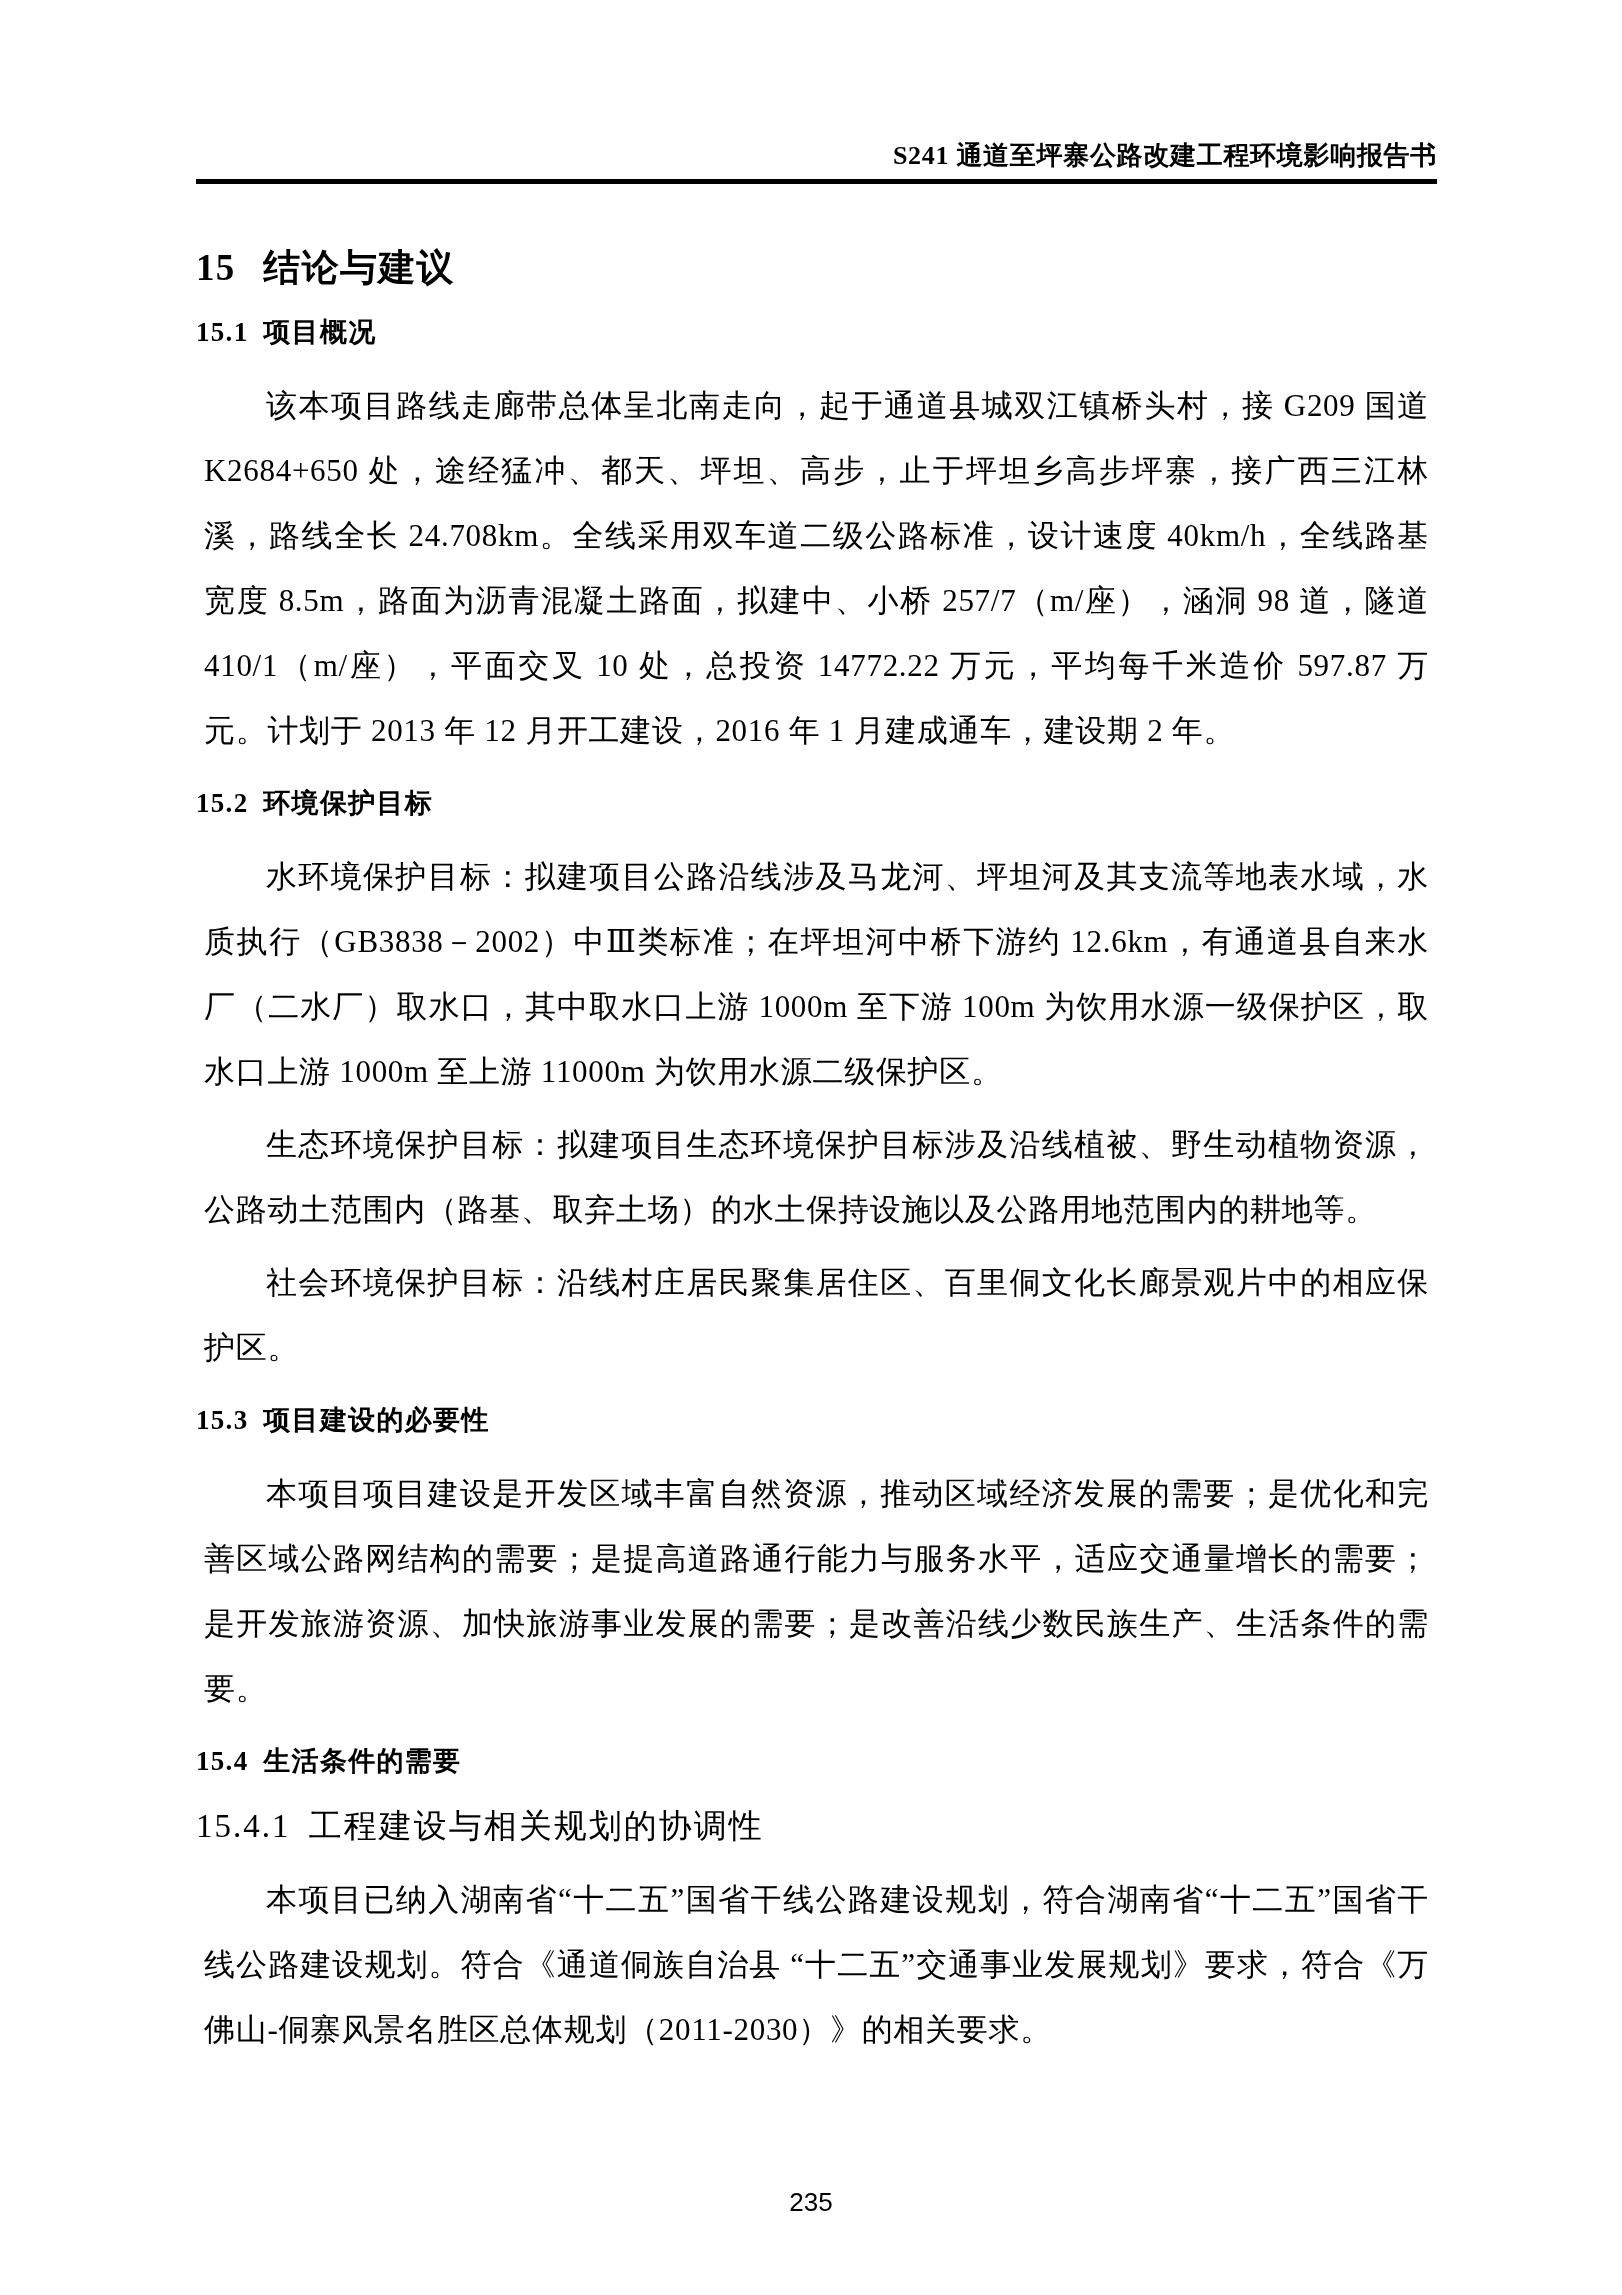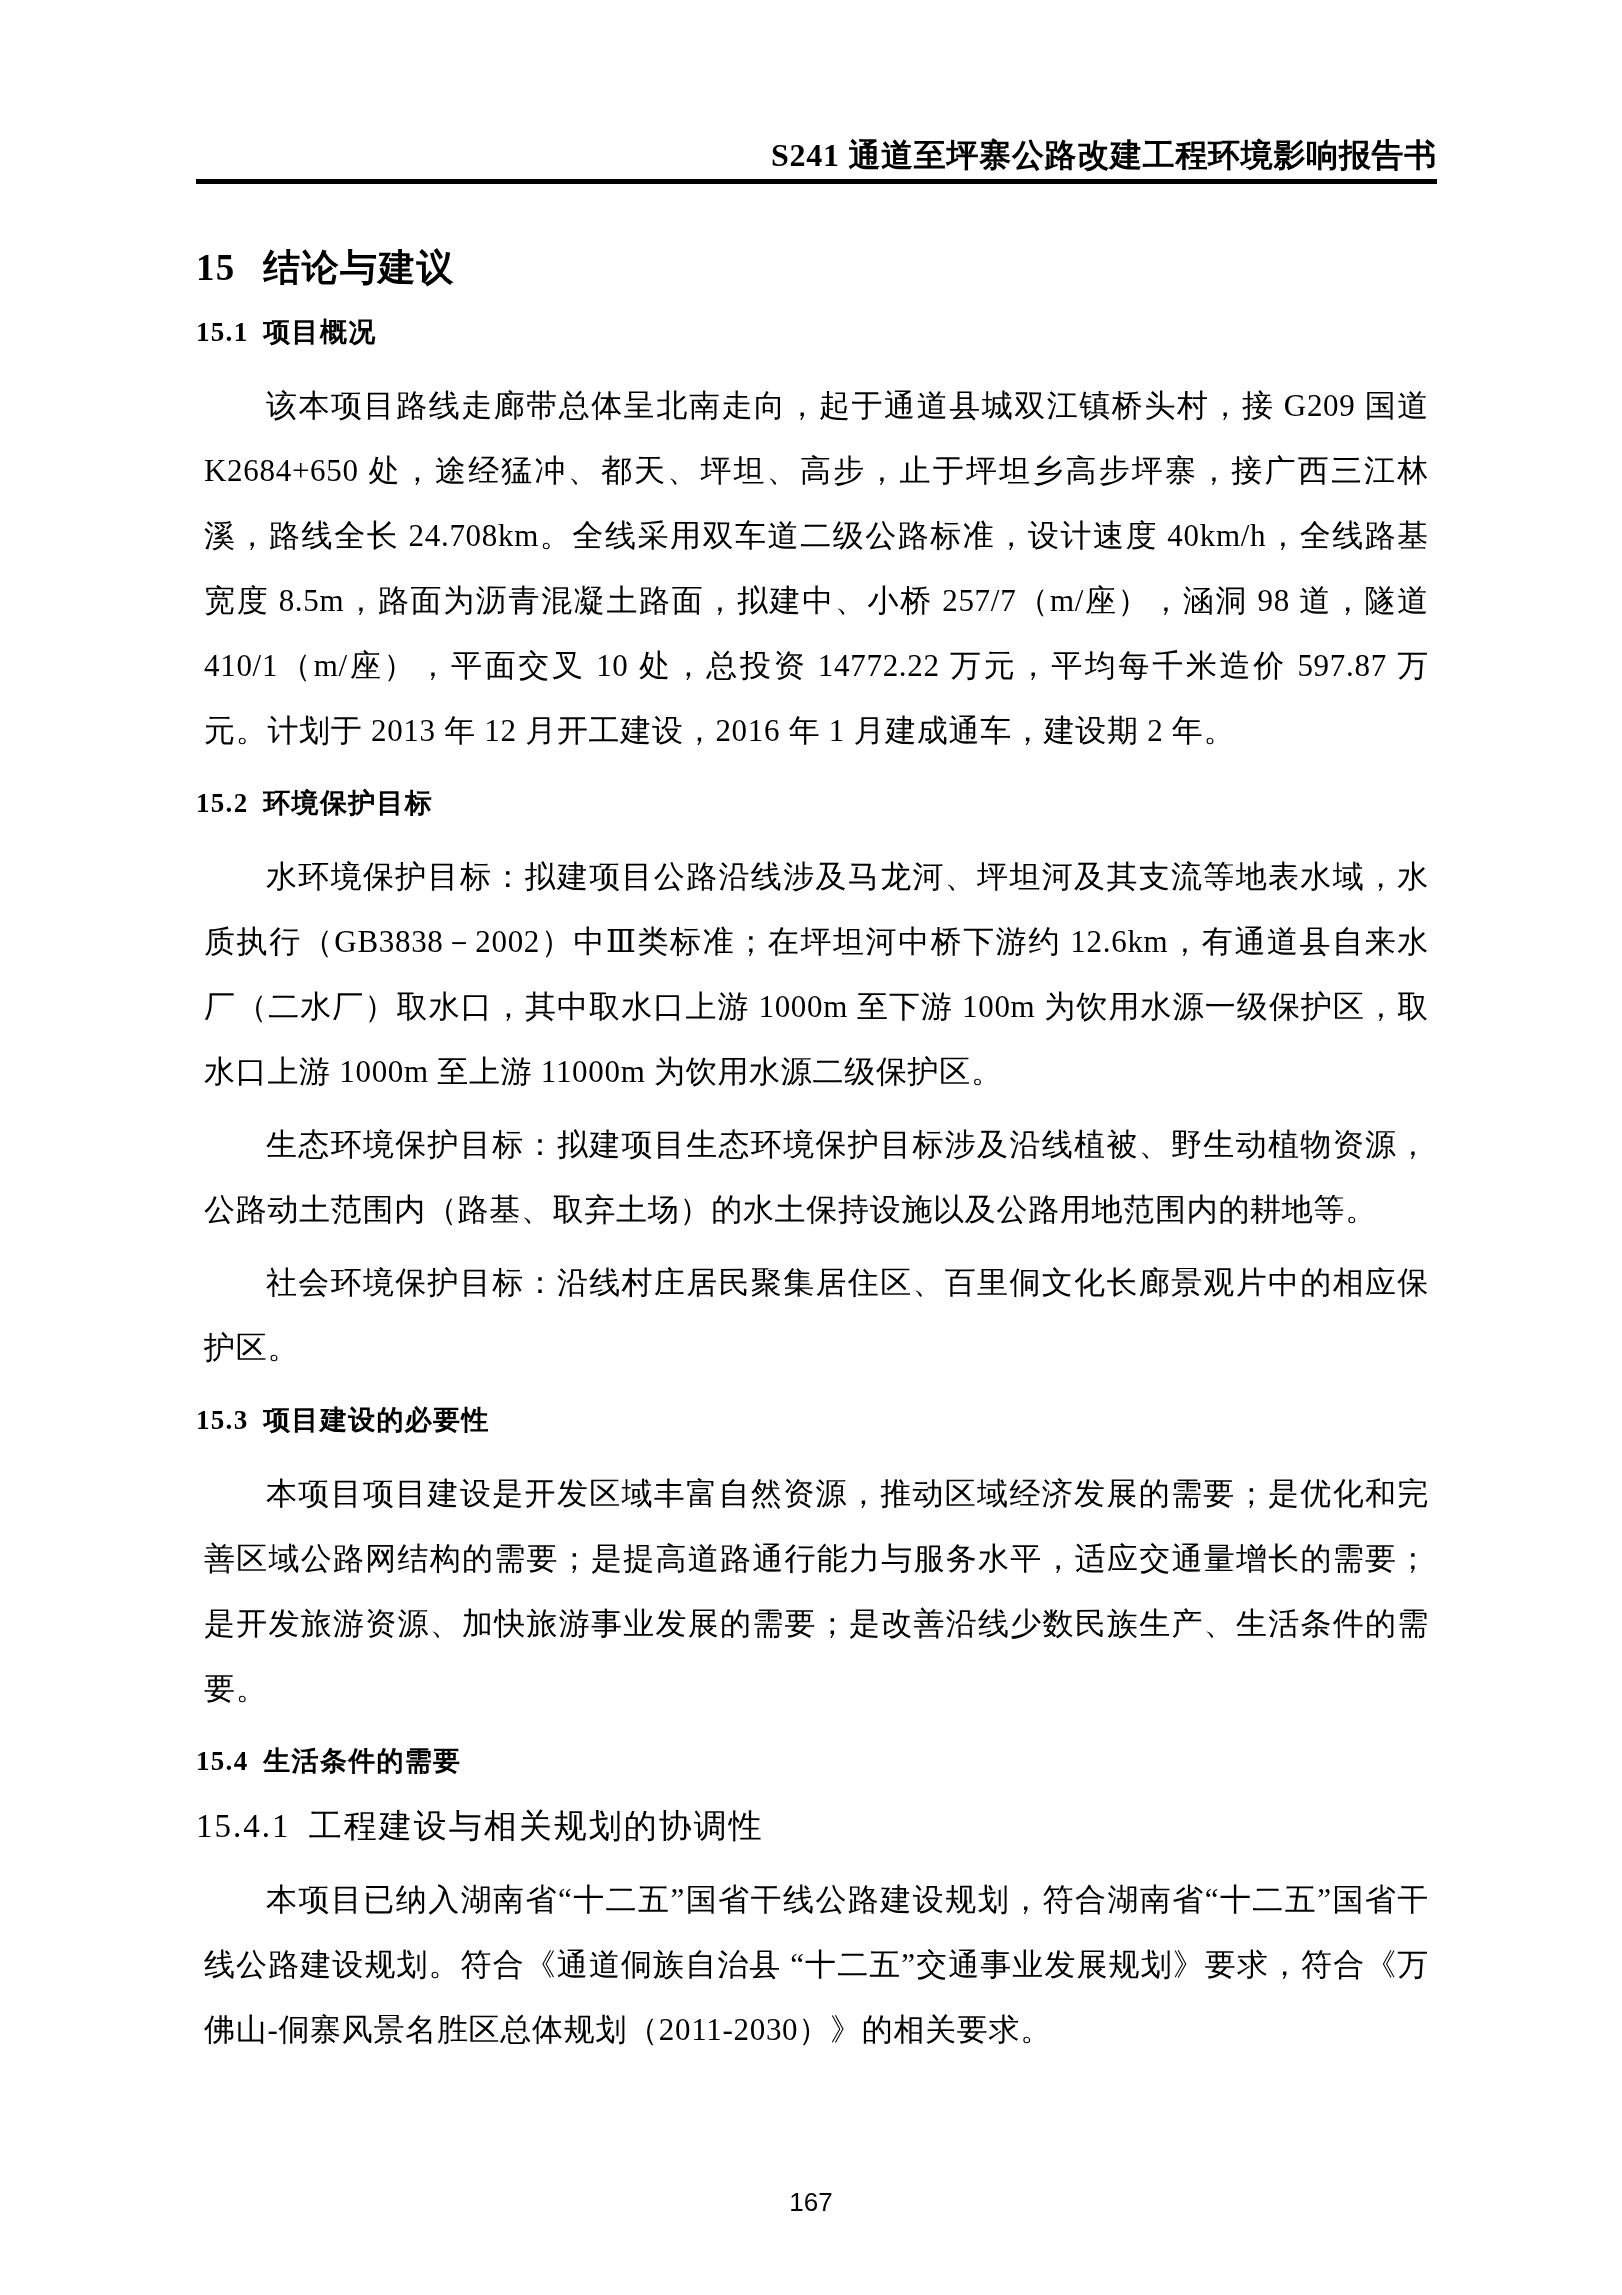--- a/index.html
+++ b/index.html
@@ -16,21 +16,21 @@
     overflow: hidden;
     box-sizing: border-box;
     padding: 139px 185px 0 196px;
     font-family: "Liberation Serif", "DejaVu Serif", serif;
   }
   
   .running-header .rh-title {
     text-align: right;
     font-family: "Liberation Serif", "DejaVu Serif", serif;
     font-weight: bold;
-    font-size: 32px;
+    font-size: 26px;
     line-height: 33px;
     letter-spacing: 0.7px;
   }
   .running-header .rh-rule {
     margin-top: 6.5px;
     height: 5.9px;
     background: var(--ink, #000000);
   }
   
   h1.chapter-heading {
@@ -117,17 +117,17 @@
 
     <h2 class="section-heading"><span class="heading-num">15.4</span><span>生活条件的需要</span></h2>
 
     <h3 class="subsection-heading"><span class="heading-num">15.4.1</span><span>工程建设与相关规划的协调性</span></h3>
 
     <p class="body-para">本项目已纳入湖南省“十二五”国省干线公路建设规划，符合湖南省“十二五”国省干线公路建设规划。符合《通道侗族自治县 “十二五”交通事业发展规划》要求，符合《万佛山-侗寨风景名胜区总体规划（2011-2030）》的相关要求。</p>
 
   </main>
 
   <footer class="page-footer">
-    <span>167</span>
+    <span>235</span>
   </footer>
 
 </div>
 
 
 </body></html>

